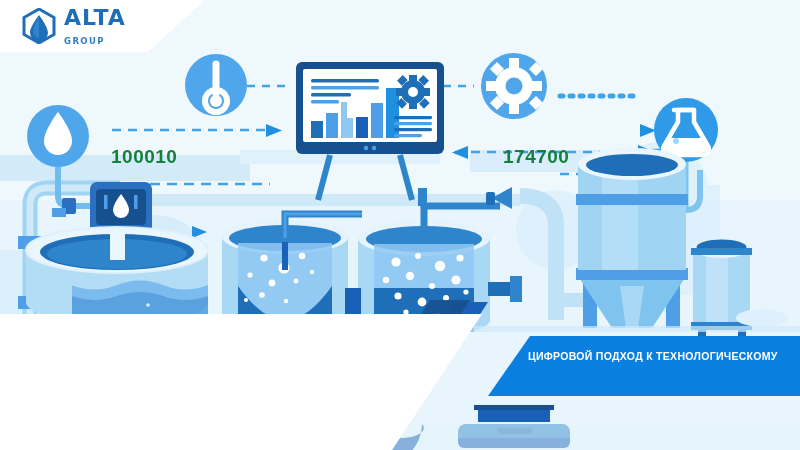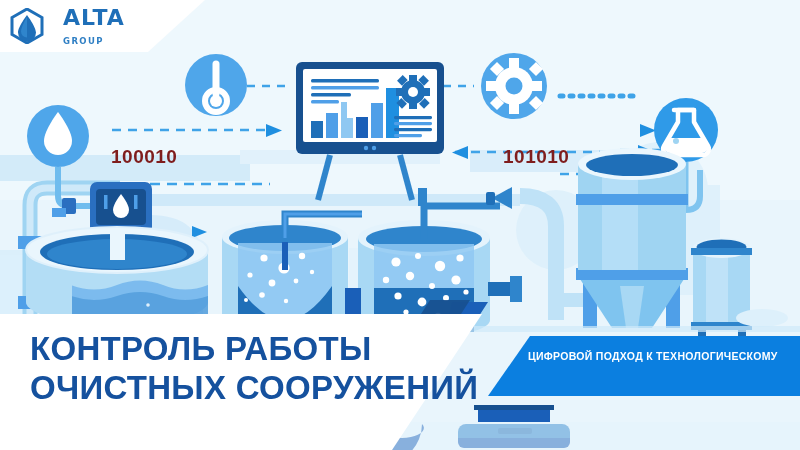--- a/index.html
+++ b/index.html
@@ -8,37 +8,37 @@
     font-family:"Liberation Sans", sans-serif;
     background:#eaf6fd;
   }
   #stage{position:relative;width:800px;height:450px;overflow:hidden;background:#e9f5fc;}
   svg{display:block;}
   #artwork{position:absolute;left:0;top:0;width:800px;height:450px;}
 
   
   #logo-bar{
     position:absolute;left:0;top:0;width:205px;height:52px;
-    display:flex;align-items:center;gap:19px;padding-left:10px;box-sizing:border-box;
+    display:flex;align-items:center;gap:8px;padding-left:22px;box-sizing:border-box;
     z-index:40;
   }
   #logo-mark{width:34px;height:36px;flex:0 0 auto;}
   #logo-text{display:flex;flex-direction:column;line-height:1;}
   #logo-word{
     font-size:22px;font-weight:bold;letter-spacing:1px;color:#1f6fb8;
     font-family:"DejaVu Sans", sans-serif;
   }
   #logo-sub{
     font-size:8.5px;font-weight:bold;letter-spacing:1.4px;color:#2f7fc4;margin-top:8px;
     font-family:"DejaVu Sans", sans-serif;
   }
 
   
   .binary{
-    position:absolute;font-size:19px;font-weight:bold;color:#7f1d1d;
+    position:absolute;font-size:19px;font-weight:bold;color:#15803d;
     letter-spacing:0.5px;font-family:"Liberation Sans", sans-serif;z-index:25;
   }
   #binary-left{left:111px;top:146px;}
   #binary-right{left:503px;top:146px;}
 
   
   #headline{
     position:absolute;left:30px;top:330px;z-index:45;
     color:#15519e;font-weight:bold;font-size:33px;line-height:1.17;
     letter-spacing:0.3px;font-family:"Liberation Sans", sans-serif;
@@ -393,24 +393,20 @@
       <path d="M17 7 C17 7 8 19 8 24.5 a9 9 0 0 0 18 0 C26 19 17 7 17 7 z" fill="#1f6fb8"></path>
       <path d="M17 9 C17 9 11 18.5 11 23.5 a6 6 0 0 0 6 6 z" fill="#2f85cc"></path>
     </svg>
     <div id="logo-text">
       <span id="logo-word">ALTA</span>
       <span id="logo-sub">GROUP</span>
     </div>
   </div>
 
   <div class="binary" id="binary-left">100010</div>
-  <div class="binary" id="binary-right">101010</div>
-
-  <div id="headline">
-    <div>КОНТРОЛЬ РАБОТЫ</div>
-    <div>ОЧИСТНЫХ СООРУЖЕНИЙ</div>
-  </div>
+  <div class="binary" id="binary-right">174700</div>
+
 
   <div id="tagline">
     <div>ЦИФРОВОЙ ПОДХОД К ТЕХНОЛОГИЧЕСКОМУ</div>
   </div>
 
 </div>
 
 </body></html>

